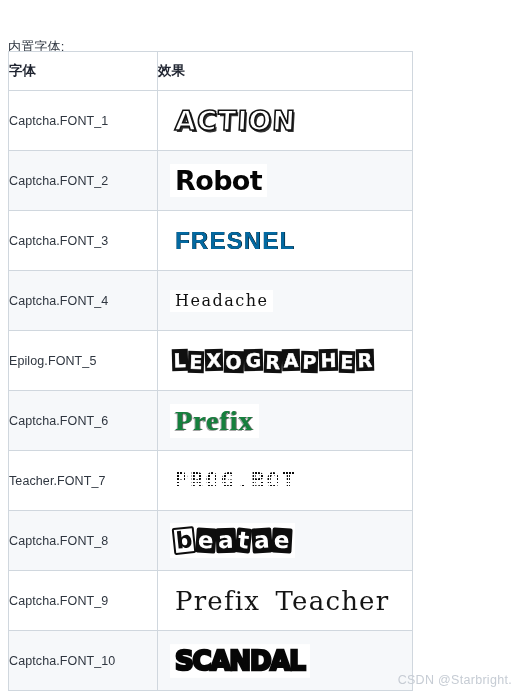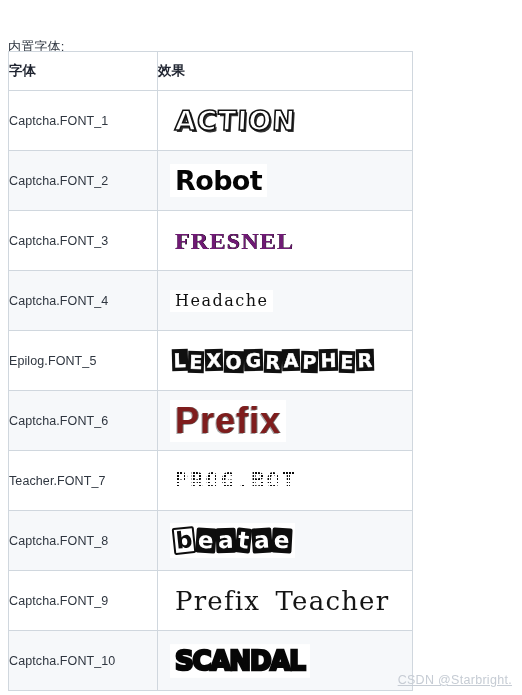--- a/index.html
+++ b/index.html
@@ -101,25 +101,25 @@
   .s-epilog {
     font-family: "DejaVu Sans", sans-serif;
     font-weight: bold;
     font-size: 27px;
     letter-spacing: -0.6px;
     color: #050505;
   }
 
   
   .s-fresnel {
-    font-family: Liberation Serif, serif;
+    font-family: Liberation Sans, sans-serif;
     font-weight: bold;
     font-size: 24px;
     letter-spacing: 1.2px;
-    color: #701a75;
+    color: #0369a1;
     text-shadow: 0.4px 0 0 #0a0a0a, 0 0.4px 0 #444;
   }
 
   
   .s-headache {
     font-family: "DejaVu Serif", serif;
     font-weight: normal;
     font-size: 16px;
     letter-spacing: 1.5px;
     color: #111111;
@@ -141,25 +141,25 @@
     color: #ffffff;
     padding: 2px 1.5px 1px 1.5px;
     margin-right: 0.5px;
     -webkit-text-stroke: 0.4px #ffffff;
   }
   .s-lexographer .blk:nth-child(odd) { transform: translateY(-1px) rotate(-1.5deg); }
   .s-lexographer .blk:nth-child(even) { transform: translateY(1px) rotate(1.5deg); }
 
   
   .s-prefix {
-    font-family: Liberation Sans, sans-serif;
-    font-weight: bold;
-    font-size: 36px;
+    font-family: Liberation Serif, serif;
+    font-weight: bold;
+    font-size: 28px;
     letter-spacing: 1px;
-    color: #7f1d1d;
+    color: #15803d;
     text-shadow: 1px 0 0 rgba(0,0,0,.55), -1px 1px 0 rgba(0,0,0,.35);
   }
 
   
   .s-progbot {
     font-family: "DejaVu Sans Mono", monospace;
     font-weight: bold;
     font-size: 22px;
     letter-spacing: 2px;
     color: #0c0c0c;
@@ -229,21 +229,20 @@
   }
 
   .watermark {
     position: absolute;
     right: 10px;
     bottom: 8px;
     font-size: 12.5px;
     color: #c6ccd4;
     letter-spacing: 0.3px;
     white-space: nowrap;
-    text-decoration: underline;
   }
 </style>
 </head>
 <body>
 
 <div class="page-title">内置字体:</div>
 
 <table class="font-table">
   <colgroup>
     <col class="c-name">

